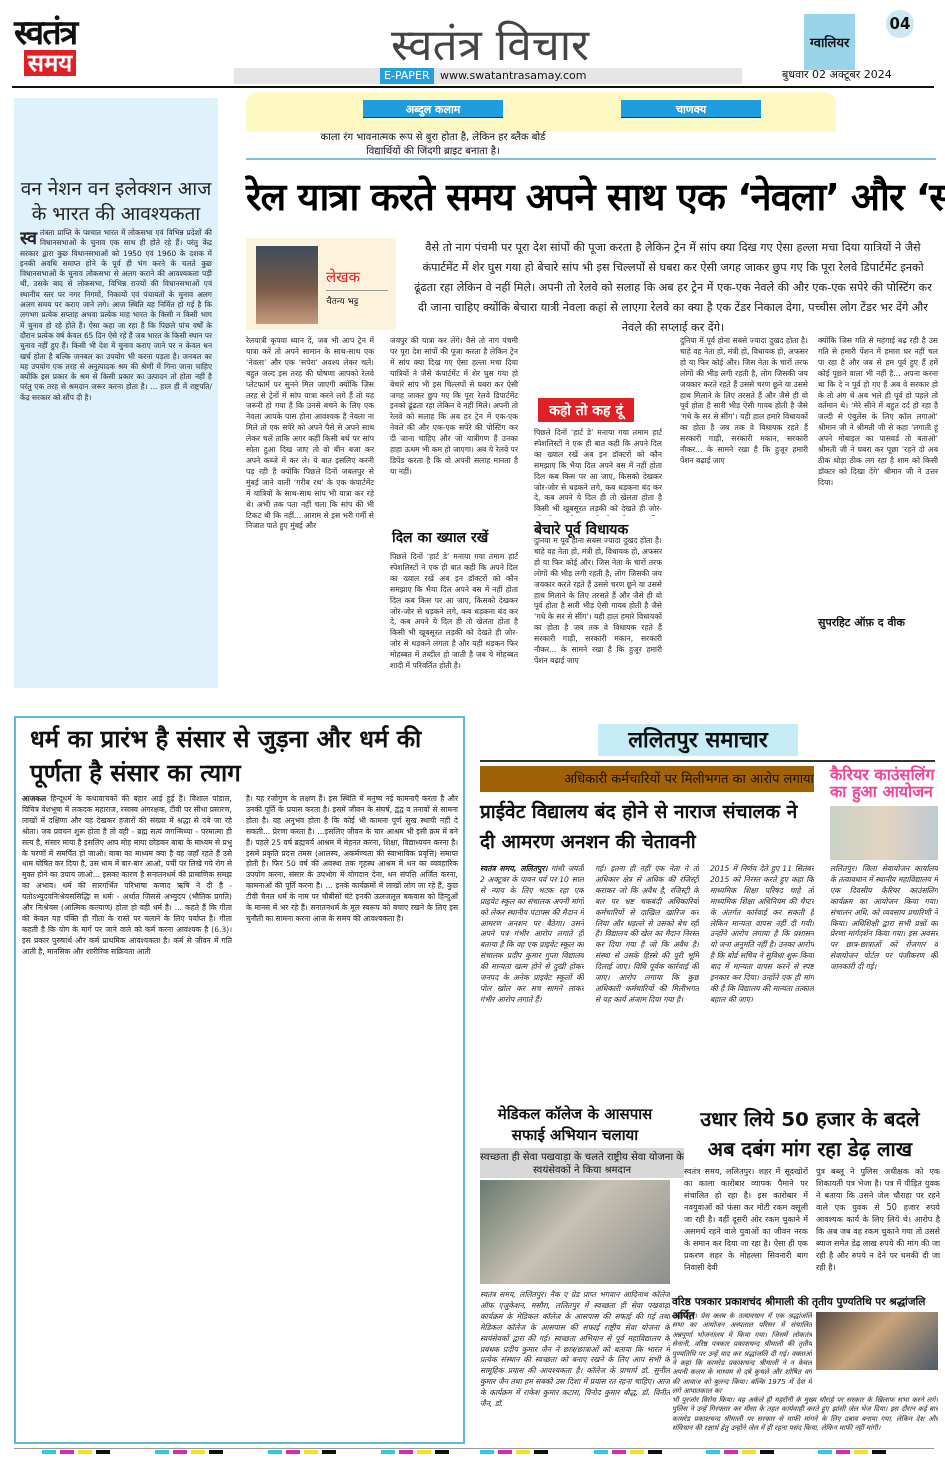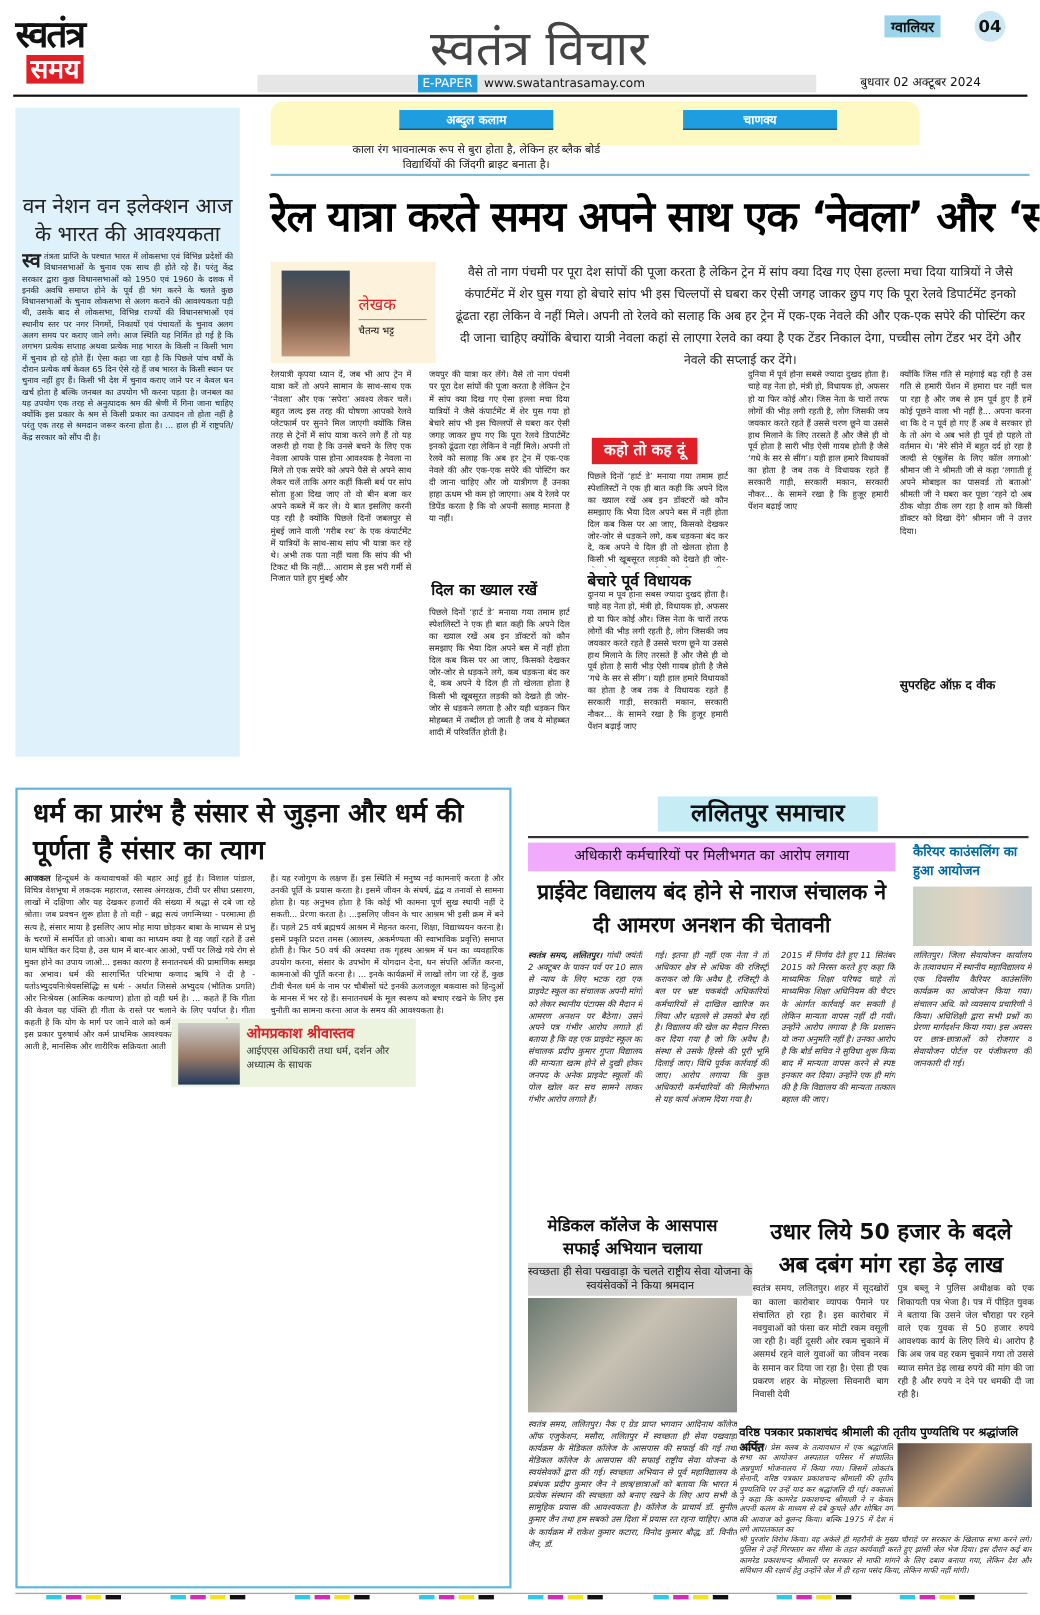--- a/index.html
+++ b/index.html
@@ -7,21 +7,21 @@
 .abs{position:absolute}
 
 #logo{left:14px;top:14px;width:66px;height:64px}
 #logo .l1{font-family:"DejaVu Serif",serif;font-weight:bold;font-size:34px;line-height:36px;color:#111;letter-spacing:-2px}
 #logo .l2{background:#e01f26;color:#fff;font-weight:bold;font-size:24px;line-height:26px;text-align:center;margin:0 4px 0 10px}
 #paper-title{left:370px;top:20px;width:240px;text-align:center;font-size:44px;line-height:50px;color:#444;font-weight:normal}
 #epaper-bar{left:234px;top:68px;width:508px;height:16px;background:#e6e6e6}
 #epaper-tag{position:absolute;left:146px;top:0;height:16px;padding:0 4px;background:#26a0dc;color:#fff;font-size:11px;line-height:16px}
 #epaper-url{position:absolute;left:206px;top:0;font-size:11px;line-height:16px;color:#111}
 #edition{left:790px;top:10px;width:140px;height:26px}
-#edition .city{position:absolute;left:14px;top:4px;background:#9ad4ea;color:#111;font-size:13px;font-weight:bold;padding:1px 6px}
+#edition .city{position:absolute;left:14px;top:4px;background:#9ad4ea;color:#111;font-size:13px;font-weight:bold;padding:19px 6px}
 #edition .pg{position:absolute;left:96px;top:0;width:28px;height:28px;border-radius:50%;background:#cce7f2;font-weight:bold;font-size:15px;line-height:28px;text-align:center}
 #pub-date{left:782px;top:66px;width:150px;font-size:11px;color:#111}
 #mast-rule{left:12px;top:86px;width:922px;height:2px;background:#111}
 
 #editorial{left:14px;top:98px;width:204px;height:590px;background:#dff1fb}
 #ed-head{position:absolute;left:0;top:14px;width:204px;height:52px;background:#fff;border:1px solid #bbb;text-align:center;font-weight:bold;font-size:28px;line-height:50px}
 #ed-title{position:absolute;left:6px;top:78px;width:192px;text-align:center;font-size:19px;line-height:25px;color:#222}
 #ed-body{position:absolute;left:6px;top:130px;width:192px;height:450px;font-size:7.4px;line-height:10.3px;text-align:justify;overflow:hidden;color:#222}
 #ed-body .drop{float:left;font-size:18px;line-height:20px;margin-right:3px;font-weight:bold}
 
@@ -54,25 +54,25 @@
 #rel-headline{position:absolute;left:14px;top:4px;width:420px;font-size:24px;line-height:34px;font-weight:bold;color:#111}
 #rel-c1{position:absolute;left:6px;top:76px;width:210px;height:640px;font-size:7.5px;line-height:10.9px;text-align:justify;overflow:hidden;color:#222}
 #rel-c2{position:absolute;left:230px;top:76px;width:212px;height:640px;font-size:7.5px;line-height:10.9px;text-align:justify;overflow:hidden;color:#222}
 #rel-author{position:absolute;left:140px;top:208px;width:222px;height:62px;background:#ecf4df;z-index:2}
 #rel-photo{position:absolute;left:6px;top:4px;width:56px;height:56px;background:linear-gradient(#ccc,#9a7a66 55%,#243a5f)}
 #rel-aname{position:absolute;left:68px;top:4px;color:#e01f26;font-size:13px;font-weight:bold}
 #rel-arole{position:absolute;left:68px;top:24px;width:150px;font-size:9px;line-height:13px;color:#333}
 
 #lal-head{left:598px;top:724px;width:200px;height:32px;background:#c6ecf6;text-align:center;font-size:22px;font-weight:bold;line-height:32px;color:#111}
 #lal-rule{left:480px;top:760px;width:455px;height:2px;background:#333}
-#lal-kicker{left:480px;top:766px;width:334px;height:26px;background:#f0abfc;text-align:center;font-size:13px;line-height:26px;color:#111}
-#lal-headline{left:480px;top:796px;width:334px;text-align:center;font-size:19px;line-height:30px;font-weight:bold;color:#111}
+#lal-kicker{left:480px;top:766px;width:334px;height:26px;background:#a16207;text-align:right;font-size:13px;line-height:26px;color:#111}
+#lal-headline{left:480px;top:796px;width:334px;font-size:19px;line-height:30px;font-weight:bold;color:#111}
 #lal-c1,#lal-c2,#lal-c3{top:864px;width:104px;height:238px;font-style:italic}
 #lal-c1{left:480px}#lal-c2{left:595px}#lal-c3{left:710px}
-#career-title{left:830px;top:766px;width:110px;font-size:12px;line-height:17px;font-weight:bold;color:#0369a1}
+#career-title{left:830px;top:766px;width:110px;font-size:16px;line-height:17px;font-weight:bold;color:#ec4899}
 #career-photo{left:830px;top:806px;width:108px;height:54px;background:linear-gradient(90deg,#c9d2c5,#e4d4c1,#bfcad2)}
 #career-body{left:830px;top:864px;width:108px;height:240px;font-style:italic}
 
 #med-headline{left:480px;top:1104px;width:190px;text-align:center;font-size:15px;line-height:21px;font-weight:bold;color:#111}
 #med-kicker{left:480px;top:1148px;width:204px;background:#d8d8d8;text-align:center;font-size:10px;line-height:13px;padding:2px 0;color:#111}
 #med-photo{left:480px;top:1180px;width:190px;height:104px;background:linear-gradient(135deg,#6b7a70,#c8c1b3 45%,#8c8f8d)}
 #med-body{left:480px;top:1290px;width:190px;height:150px;font-style:italic}
 
 #loan-headline{left:684px;top:1104px;width:252px;text-align:center;font-size:20px;line-height:30px;font-weight:bold;color:#111}
 #loan-c1{left:684px;top:1166px;width:124px;height:120px;font-size:8px;line-height:12px}
@@ -148,25 +148,20 @@
 <div id="sh-bechare" class="subhead" style="background:#fff;padding-right:6px">बेचारे पूर्व विधायक</div>
 <div id="sh-super" class="subhead" style="background:#fff;width:120px">सुपरहिट ऑफ़ द वीक</div>
 
 <div id="rel-box" class="abs">
   <div id="rel-headline">धर्म का प्रारंभ है संसार से जुड़ना और धर्म की पूर्णता है संसार का त्याग</div>
   <div id="rel-c1">
     <b>आजकल</b>
     <span>हिन्दूधर्म के कथावाचकों की बहार आई हुई है। विशाल पांडाल, विचित्र वेशभूषा में लकदक महाराज, रसास्व अंगरक्षक, टीवी पर सीधा प्रसारण, लाखों में दक्षिणा और यह देखकर हजारों की संख्या में श्रद्धा से दबे जा रहे श्रोता। जब प्रवचन शुरू होता है तो वही - ब्रह्म सत्यं जगन्मिथ्या - परमात्मा ही सत्य है, संसार माया है इसलिए आप मोह माया छोड़कर बाबा के माध्यम से प्रभु के चरणों में समर्पित हो जाओ। बाबा का माध्यम क्या है वह जहाँ रहते हैं उसे धाम घोषित कर दिया है, उस धाम में बार-बार आओ, पर्ची पर लिखे गये रोग से मुक्त होने का उपाय जाओ... इसका कारण है सनातनधर्म की प्रामाणिक समझ का अभाव। धर्म की सारगर्भित परिभाषा कणाद ऋषि ने दी है - यतोऽभ्युदयनिःश्रेयससिद्धिः स धर्मः - अर्थात जिससे अभ्युदय (भौतिक प्रगति) और निःश्रेयस (आत्मिक कल्याण) होता हो वही धर्म है। ... कहते हैं कि गीता की केवल यह पंक्ति ही गीता के रास्ते पर चलाने के लिए पर्याप्त है। गीता कहती है कि योग के मार्ग पर जाने वाले को कर्म करना आवश्यक है (6.3)। इस प्रकार पुरुषार्थ और कर्म प्राथमिक आवश्यकता है। कर्म से जीवन में गति आती है, मानसिक और शारीरिक सक्रियता आती</span>
   </div>
   <div id="rel-c2">है। यह रजोगुण के लक्षण हैं। इस स्थिति में मनुष्य नई कामनाएँ करता है और उनकी पूर्ति के प्रयास करता है। इसमें जीवन के संघर्ष, द्वंद्व व तनावों से सामना होता है। यह अनुभव होता है कि कोई भी कामना पूर्ण सुख स्थायी नहीं दे सकती... प्रेरणा करता है। ...इसलिए जीवन के चार आश्रम भी इसी क्रम में बने हैं। पहले 25 वर्ष ब्रह्मचर्य आश्रम में मेहनत करना, शिक्षा, विद्याध्ययन करना है। इसमें प्रकृति प्रदत्त तमस (आलस्य, अकर्मण्यता की स्वाभाविक प्रवृत्ति) समाप्त होती है। फिर 50 वर्ष की अवस्था तक गृहस्थ आश्रम में धन का व्यवहारिक उपयोग करना, संसार के उपभोग में योगदान देना, धन संपत्ति अर्जित करना, कामनाओं की पूर्ति करना है। ... इनके कार्यक्रमों में लाखों लोग जा रहे हैं, कुछ टीवी चैनल धर्म के नाम पर चौबीसों घंटे इनकी ऊलजलूल बकवास को हिन्दुओं के मानस में भर रहे हैं। सनातनधर्म के मूल स्वरूप को बचाए रखने के लिए इस चुनौती का सामना करना आज के समय की आवश्यकता है।</div>
-  <div id="rel-author">
-    <div id="rel-photo"></div>
-    <div id="rel-aname">ओमप्रकाश श्रीवास्तव</div>
-    <div id="rel-arole">आईएएस अधिकारी तथा धर्म, दर्शन और अध्यात्म के साधक</div>
-  </div>
 </div>
 
 <div id="lal-head" class="abs">ललितपुर समाचार</div>
 <div id="lal-rule" class="abs"></div>
 <div id="lal-kicker" class="abs">अधिकारी कर्मचारियों पर मिलीभगत का आरोप लगाया</div>
 <div id="lal-headline" class="abs">प्राईवेट विद्यालय बंद होने से नाराज संचालक ने दी आमरण अनशन की चेतावनी</div>
 <div id="lal-c1" class="col">
   <b>स्वतंत्र समय, ललितपुर।</b>
   <span>गांधी जयंती 2 अक्टूबर के पावन पर्व पर 10 साल से न्याय के लिए भटक रहा एक प्राइवेट स्कूल का संचालक अपनी मांगों को लेकर स्थानीय पंटाफ्स की मैदान में आमरण अनशन पर बैठेगा। उसने अपने पत्र गंभीर आरोप लगाते ही बताया है कि वह एक प्राइवेट स्कूल का संचालक प्रदीप कुमार गुप्ता विद्यालय की मान्यता खत्म होने से दुखी होकर जनपद के अनेक प्राइवेट स्कूलों की पोल खोल कर सच सामने लाकर गंभीर आरोप लगाते हैं।</span>
 </div>

